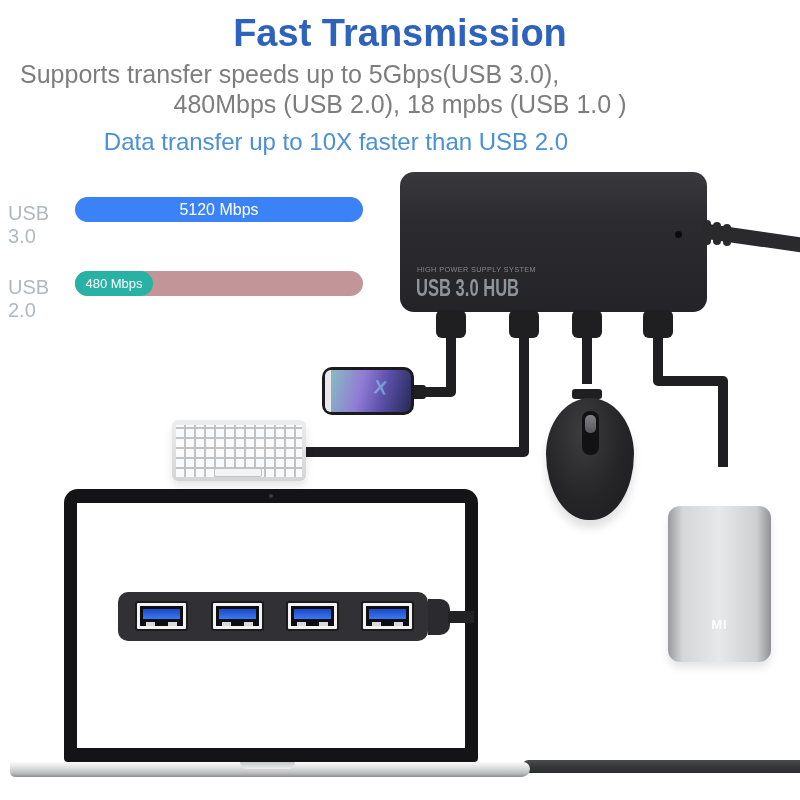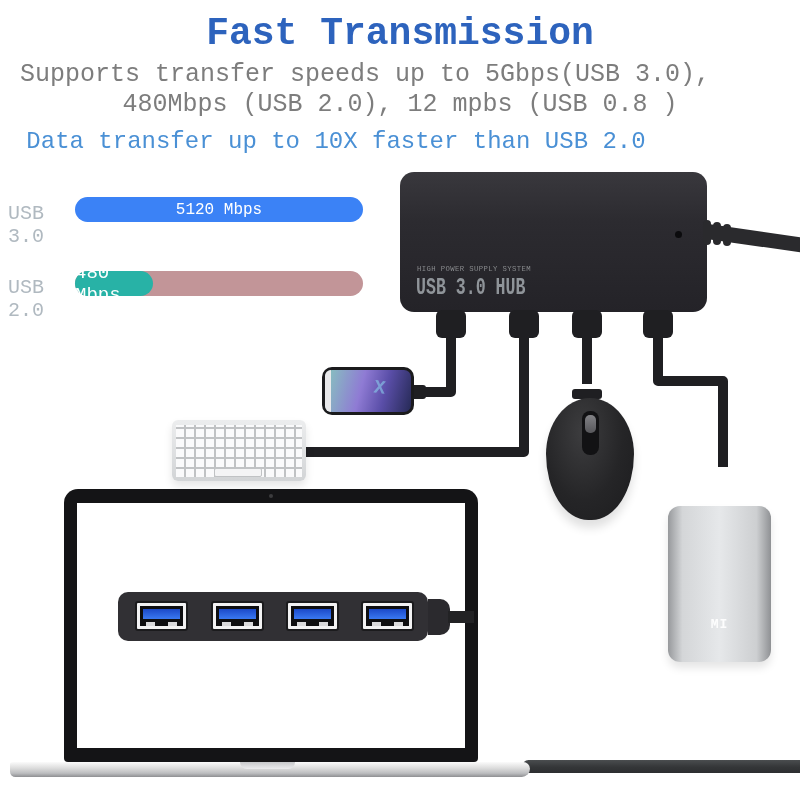--- a/index.html
+++ b/index.html
@@ -1,36 +1,36 @@
 <!DOCTYPE html>
 <html><head>
 <meta charset="utf-8">
 <style>
   html,body{margin:0;padding:0;background:#ffffff;}
   .stage{
     position:relative;width:800px;height:800px;background:#ffffff;overflow:hidden;
-    font-family:Liberation Mono, monospace;
+    font-family:Liberation Sans, sans-serif;
   }
   .stage *{position:absolute;box-sizing:border-box;}
 
   
   .title{left:0;top:12px;width:800px;text-align:center;font-size:38px;font-weight:bold;color:#2d63bd;letter-spacing:0px;}
   .sub1{left:0;top:60px;width:800px;text-align:left;font-size:25px;color:#7d7d7d;padding-left:20px;}
   .sub2{left:0;top:90px;width:800px;text-align:center;font-size:25px;color:#7d7d7d;}
   .hl{left:0;top:128px;width:672px;text-align:center;font-size:24px;color:#4a90d5;}
 
   
   .bar-label{width:64px;font-size:20px;color:#b0b9c0;}
   .lbl3{left:8px;top:202px;}
   .lbl2{left:8px;top:276px;}
   .bar{height:25px;border-radius:13px;left:75px;width:288px;display:flex;align-items:center;justify-content:center;}
   .bar3{top:197px;background:#3b82f6;color:#ffffff;font-size:16px;}
   .bar2{top:271px;background:#c29598;}
   .pill{left:0;top:0;height:25px;width:78px;border-radius:13px;background:#28b2a6;color:#ffffff;
-        font-size:19px;display:flex;align-items:center;justify-content:center;}
+        font-size:13px;display:flex;align-items:center;justify-content:center;}
 
   
   .hub-top{left:400px;top:172px;width:307px;height:140px;border-radius:14px;
            background:linear-gradient(180deg,#39383d 0%,#2c2b30 35%,#242328 100%);}
   .hub-led{left:275px;top:59px;width:7px;height:7px;border-radius:50%;background:#0b0b0d;}
   .hub-tagline{left:17px;top:93px;font-size:7.5px;letter-spacing:.4px;color:#87898c;transform:scaleX(.97);transform-origin:left;white-space:nowrap;}
   .hub-model{left:16px;top:103px;font-size:23px;font-weight:bold;color:#8f9499;transform:scaleX(.72);transform-origin:left;white-space:nowrap;}
 
   
   .phone{left:322px;top:367px;width:92px;height:48px;border-radius:10px;background:#1b1b1d;padding:3px;}
@@ -85,21 +85,21 @@
 
   .cables{left:0;top:0;width:800px;height:800px;pointer-events:none;}
 </style>
 </head>
 <body>
 
 <div class="stage">
 
   <div class="title">Fast Transmission</div>
   <div class="sub1">Supports transfer speeds up to 5Gbps(USB 3.0),</div>
-  <div class="sub2">480Mbps (USB 2.0), 12 mpbs (USB 0.8 )</div>
+  <div class="sub2">480Mbps (USB 2.0), 18 mpbs (USB 1.0 )</div>
   <div class="hl">Data transfer up to 10X faster than USB 2.0</div>
 
   <div class="bar-label lbl3">USB 3.0</div>
   <div class="bar bar3">
     <span style="position:static">5120 Mbps</span>
   </div>
   <div class="bar-label lbl2">USB 2.0</div>
   <div class="bar bar2">
     <div class="pill">480 Mbps</div>
   </div>

